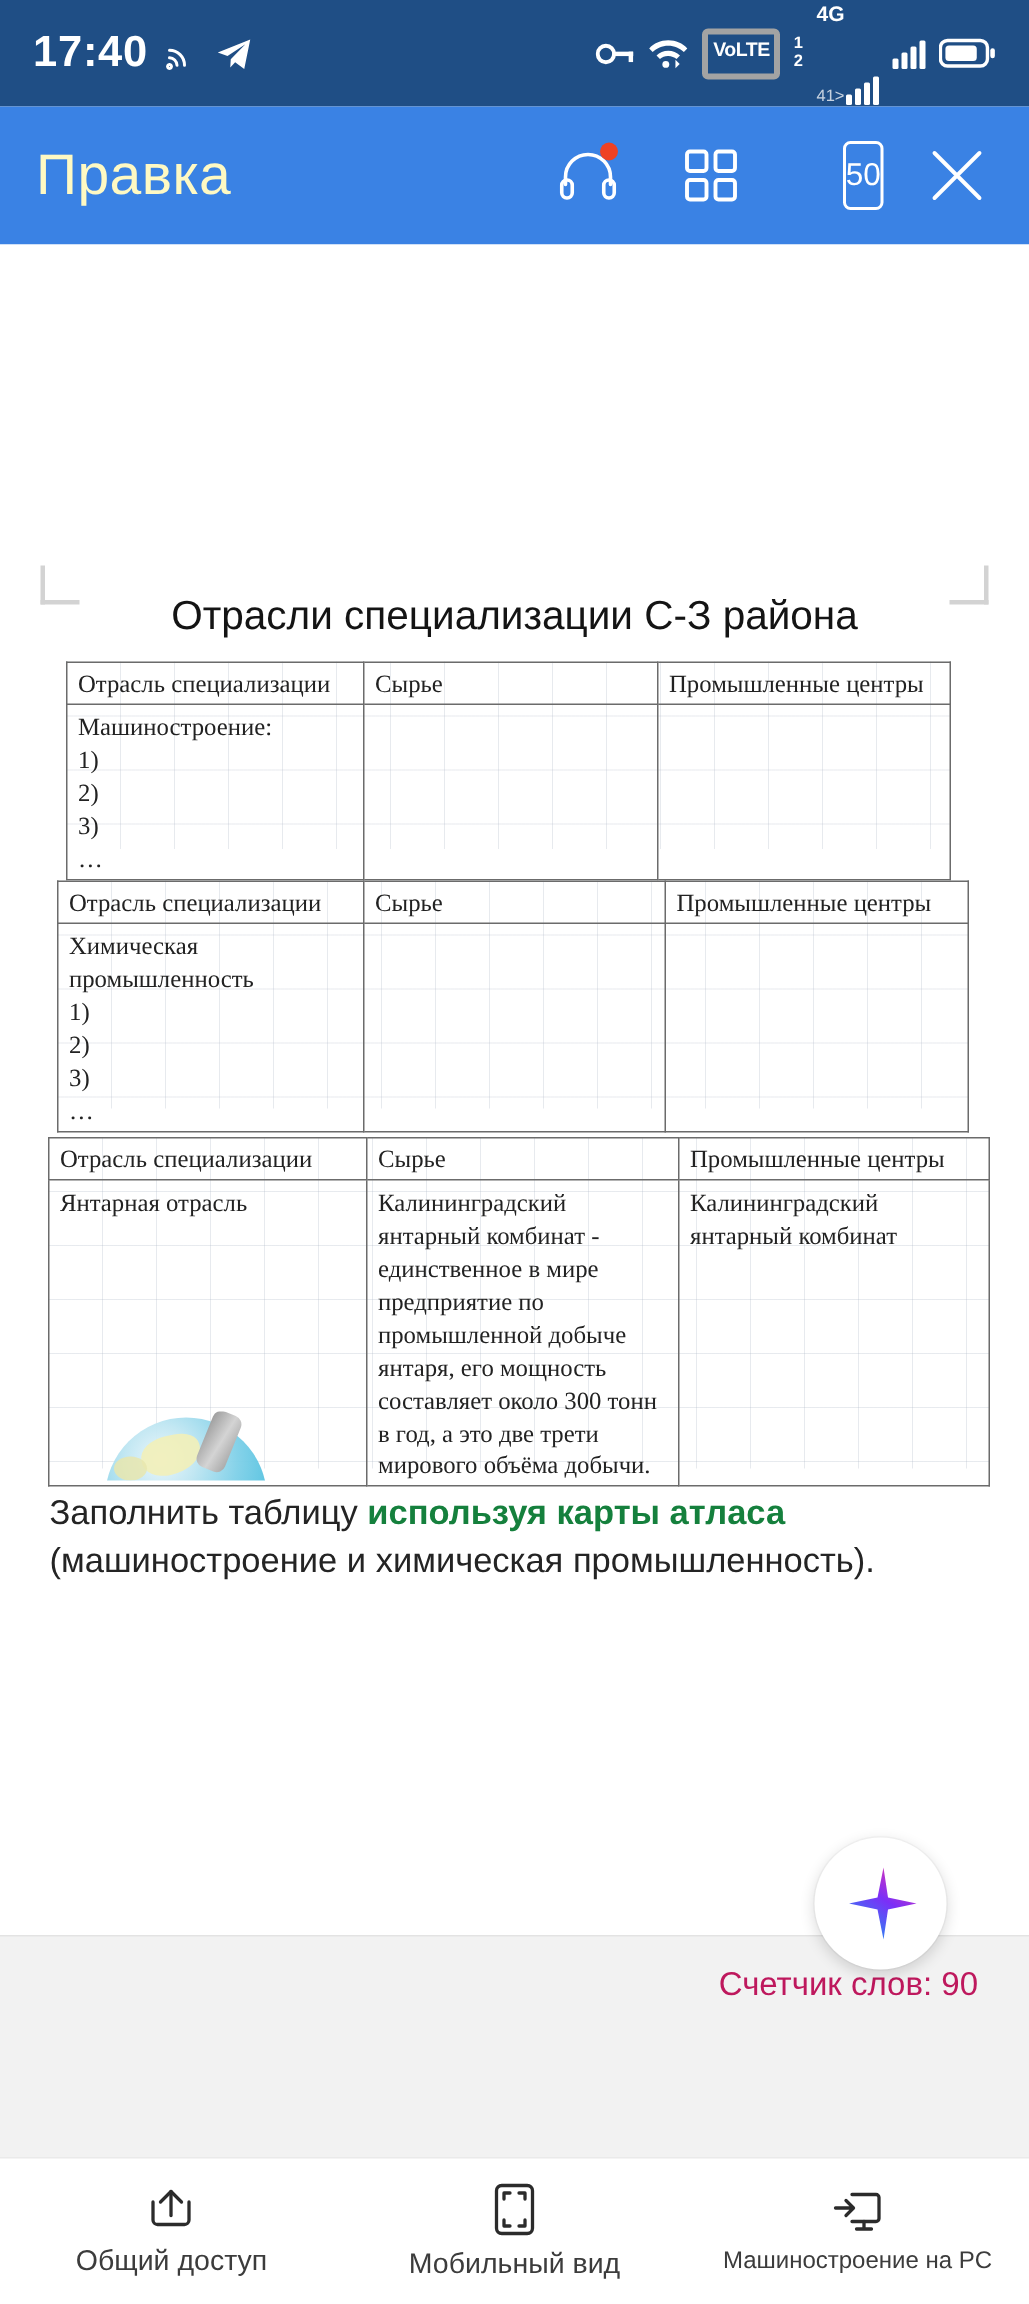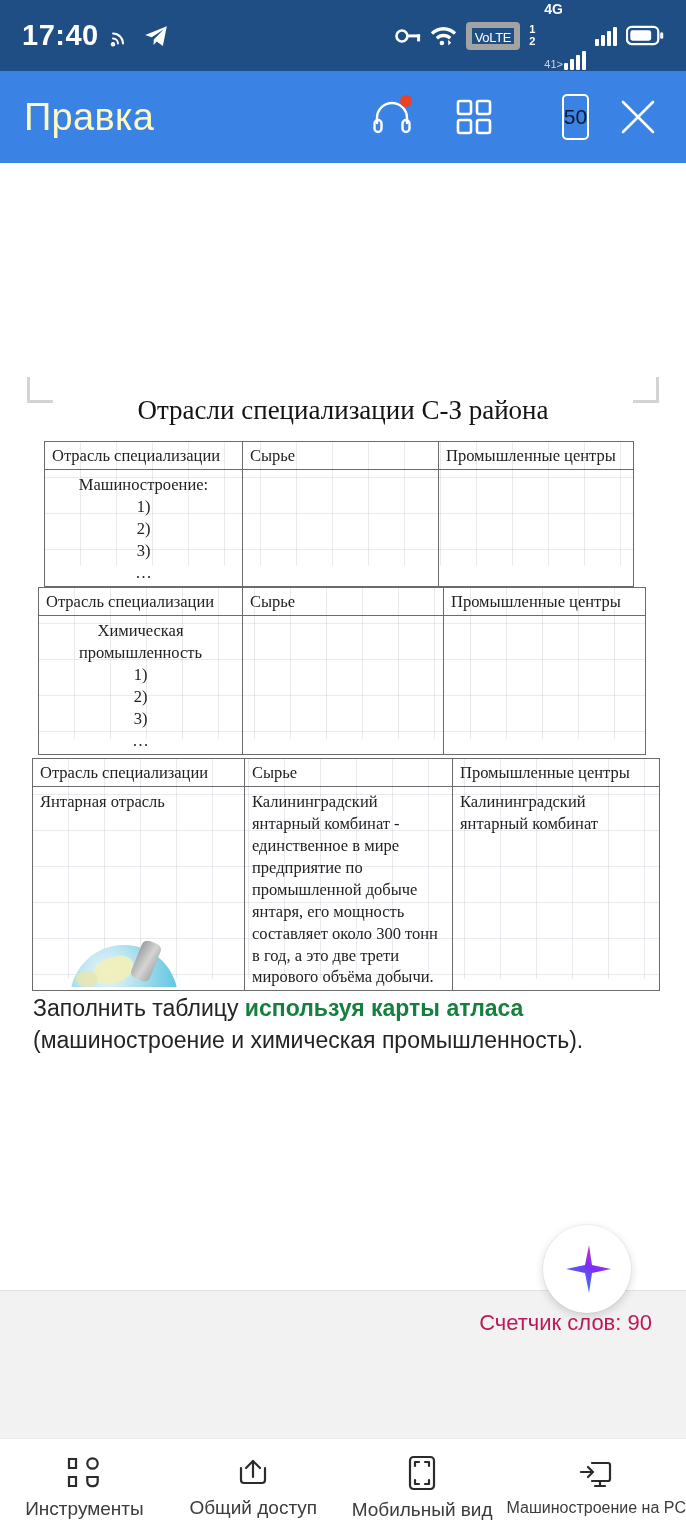--- a/index.html
+++ b/index.html
@@ -18,23 +18,23 @@
     background: #1f4e85;
     display: flex; align-items: center;
     padding: 0 22px;
     color: #ffffff;
   }
   .sb-left { display: flex; align-items: center; gap: 10px; }
   .sb-time { font-size: 29px; font-weight: 600; letter-spacing: .5px; }
   .sb-right { margin-left: auto; display: flex; align-items: center; gap: 9px; }
   .icon-svg { display: block; }
   .volte-badge {
-    border: 6px solid #a3a3a3; border-radius: 4px;
-    font-size: 13px; font-weight: 400; line-height: 1;
-    padding: 3px 3px 0; letter-spacing: -.3px;
+    border: 4px solid #a3a3a3; border-radius: 4px;
+    font-size: 13px; font-weight: 700; line-height: 1;
+    padding: 3px 3px 10px; letter-spacing: -.3px;
   }
   .sim-stack { display: flex; flex-direction: column; font-size: 11px; line-height: 1.05; font-weight: 600; }
   .net-group { display: flex; align-items: flex-end; gap: 1px; }
   .net-label { display: flex; flex-direction: column; align-items: center; line-height: 1; }
   .net-4g { font-size: 14px; font-weight: 700; }
   .net-sub { font-size: 11px; opacity: .75; margin-top: 43px; }
   .bars { display: flex; align-items: flex-end; gap: 2px; height: 20px; }
   .bars i { width: 4px; background: #fff; border-radius: 1px; display: block; }
 
   
@@ -51,41 +51,41 @@
   .toolbar-actions { margin-left: auto; display: flex; align-items: center; gap: 34px; }
   .tb-btn { position: relative; width: 48px; height: 48px; display: flex; align-items: center; justify-content: center; cursor: pointer; }
   .notif-dot {
     position: absolute; top: 2px; right: 4px;
     width: 12px; height: 12px; border-radius: 50%;
     background: #ef4123;
   }
   .pages-box {
     width: 40px; height: 46px; border: 2.5px solid #fff; border-radius: 5px;
     display: flex; align-items: center; justify-content: center;
-    color: #0f172a; font-size: 21px; font-weight: 500; margin-left: 39px;
+    color: #ffffff; font-size: 21px; font-weight: 500; margin-left: 39px;
   }
 
   
   .docarea {
     position: absolute; top: 163px; left: 0;
     width: 686px; height: 1127px;
     background: #ffffff;
     overflow: hidden;
   }
   .page-corner {
     position: absolute; width: 26px; height: 26px;
     border-color: #d3d3d3;
   }
   .corner-tl { top: 214px; left: 27px; border-left: 3px solid #d3d3d3; border-bottom: 3px solid #d3d3d3; }
   .corner-tr { top: 214px; right: 27px; border-right: 3px solid #d3d3d3; border-bottom: 3px solid #d3d3d3; }
 
   .doc-title {
     position: absolute; top: 232px; left: 0; width: 686px;
     text-align: center;
-    font-family: Liberation Serif, serif;
+    font-family: Liberation Sans, sans-serif;
     font-size: 27px; color: #141414; font-weight: 400;
   }
 
   
   .scan {
     position: absolute;
     font-family: "Liberation Serif", serif;
     color: #222;
     background: #fff;
   }
@@ -105,21 +105,21 @@
   }
   table.doc td {
     border: 1.6px solid #6b6b6b;
     vertical-align: top;
     padding: 4px 7px 2px;
     font-size: 16.5px;
     line-height: 1.33;
     background: transparent;
   }
   table.doc tr.hdr td { height: 27px; padding-top: 3px; }
-  .cellline { display: block; white-space: pre-wrap; text-align: center; }
+  .cellline { display: block; white-space: pre-wrap; }
 
   
   #tbl1 { left: 44px; top: 278px; width: 590px; height: 125px; }
   #tbl1 col.c1 { width: 198px; } #tbl1 col.c2 { width: 196px; }
   
   #tbl2 { left: 38px; top: 424px; width: 608px; height: 152px; }
   #tbl2 col.c1 { width: 204px; } #tbl2 col.c2 { width: 201px; }
   
   #tbl3 { left: 32px; top: 595px; width: 628px; height: 221px; }
   #tbl3 col.c1 { width: 212px; } #tbl3 col.c2 { width: 208px; }
@@ -425,31 +425,20 @@
             <stop offset="100%" stop-color="#2196f3"></stop>
           </linearGradient>
         </defs>
         <path d="M30 4 L33 24 L52 28 L33 32 L30 52 L26 32 L7 28 L26 24 Z" fill="url(#sparkGrad)"></path>
       </svg>
     </span>
   </div>
 
   <div class="bottomnav">
 
-    <div class="nav-item">
-      <span>
-        <svg class="icon-svg" width="34" height="34" viewBox="0 0 34 34" fill="none" stroke="#2b2b2b" stroke-width="2.2">
-          <path d="M2 3h7v9H2z"></path>
-          <circle cx="25.5" cy="7.5" r="5.2"></circle>
-          <path d="M2 21h7v9H2z"></path>
-          <path d="M20.3 21h10.4v4.6a4.6 4.6 0 0 1-4.6 4.6h-1.2a4.6 4.6 0 0 1-4.6-4.6z"></path>
-        </svg>
-      </span>
-      <span class="nav-label">Инструменты</span>
-    </div>
 
     <div class="nav-item">
       <span>
         <svg class="icon-svg" width="36" height="32" viewBox="0 0 36 32" fill="none" stroke="#2b2b2b" stroke-width="2.2" stroke-linecap="round" stroke-linejoin="round">
           <path d="M6 11v12a3 3 0 0 0 3 3h18a3 3 0 0 0 3-3V11"></path>
           <path d="M18 20V4"></path>
           <path d="M11 11 18 4l7 7"></path>
         </svg>
       </span>
       <span class="nav-label">Общий доступ</span>

